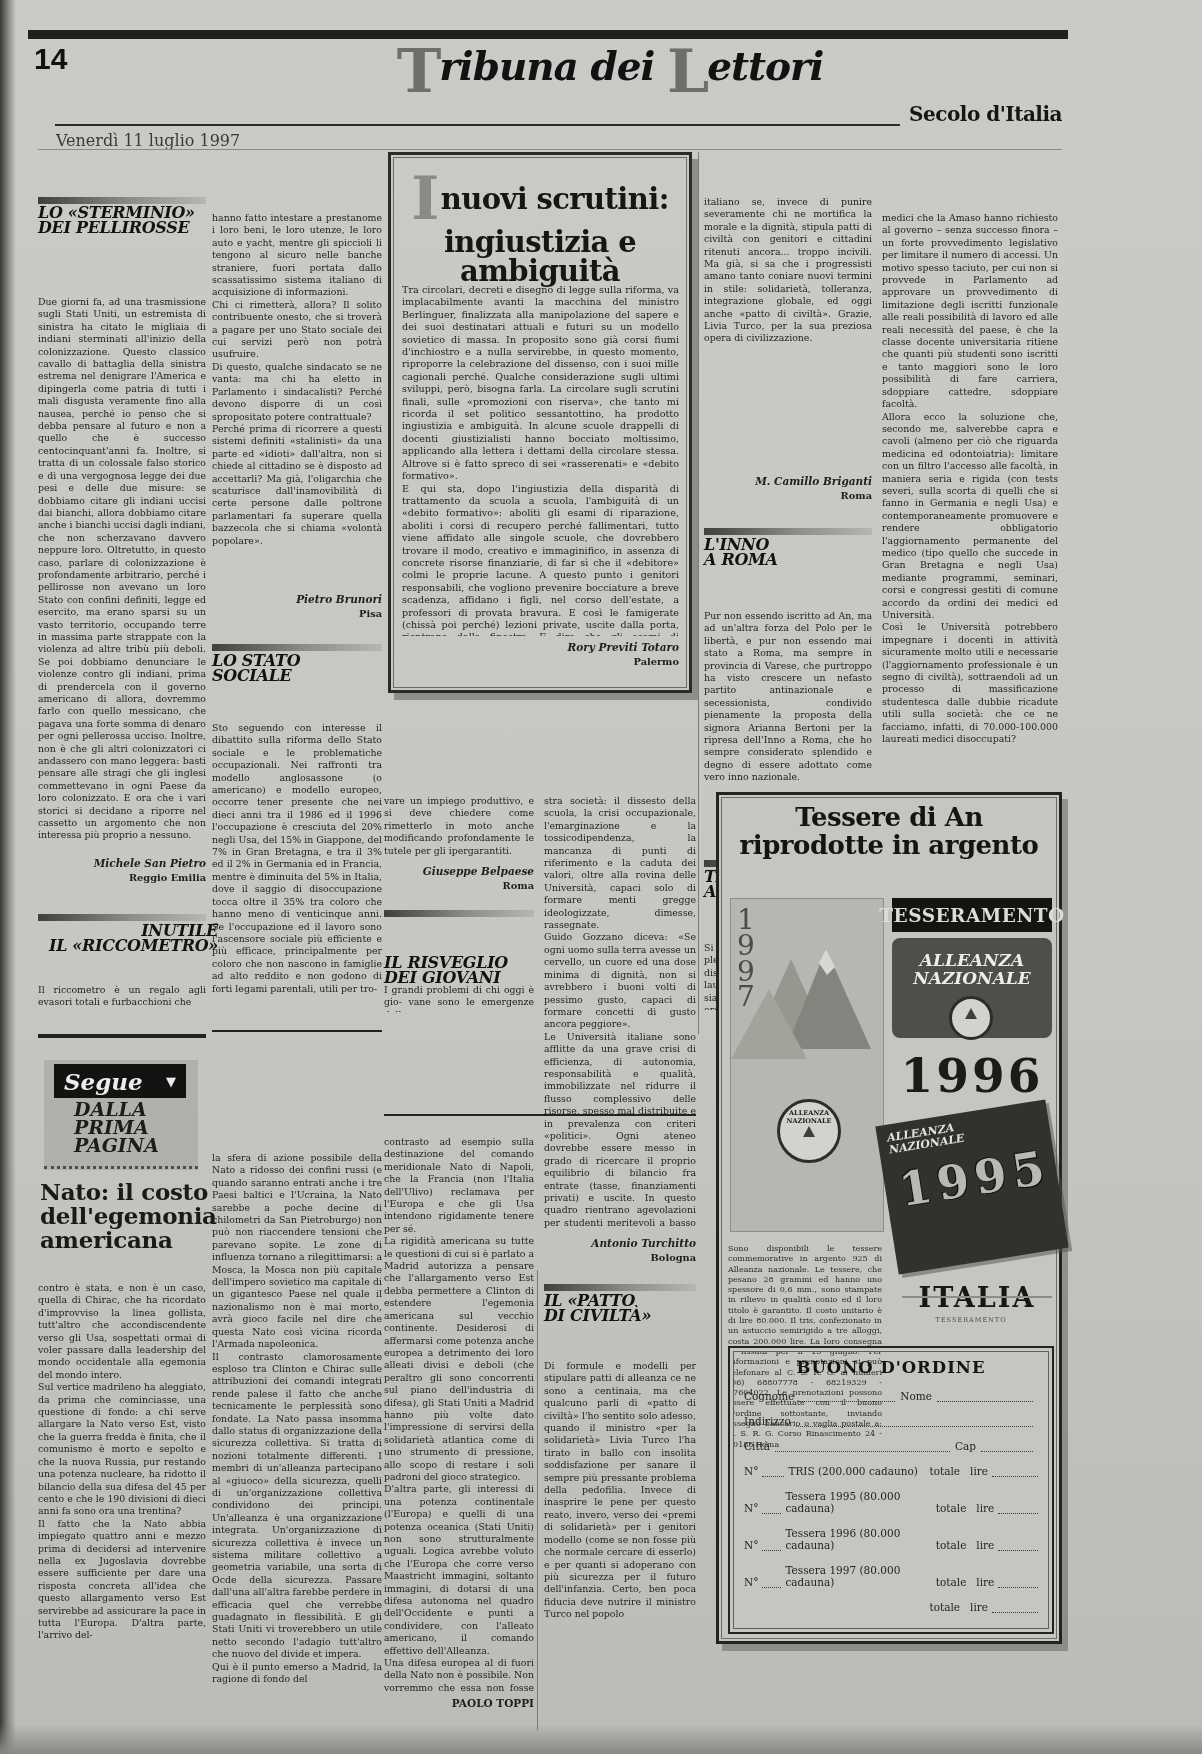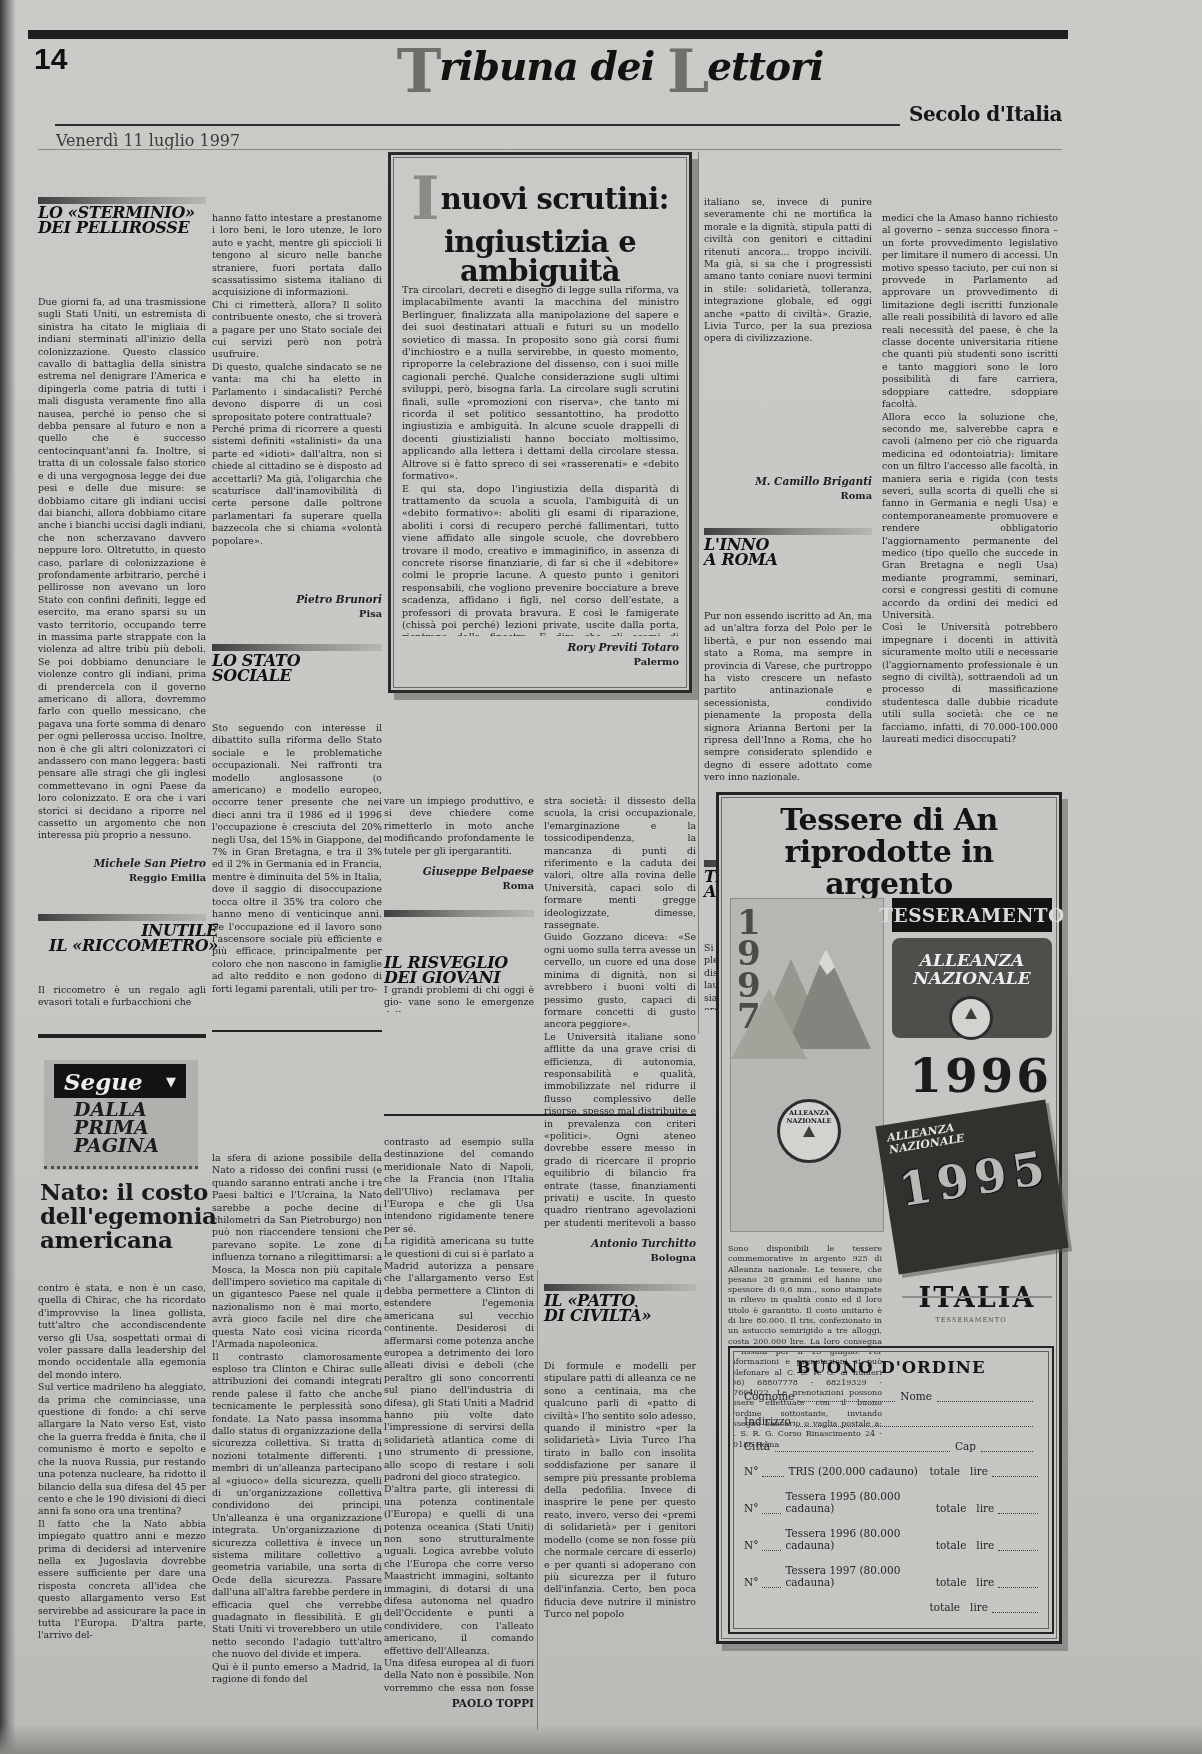--- a/index.html
+++ b/index.html
@@ -38,31 +38,31 @@
   .kicker{left:74px;top:1100px;width:124px;font-style:italic;font-weight:bold;font-size:19px;line-height:0.95;white-space:pre-line;color:#1c1c1b;}
   .dotrule{left:44px;top:1166px;width:154px;border-top:3px dotted #4c4c4a;}
   
   .lbox{left:388px;top:152px;width:304px;height:541px;border:3px solid #2a2a28;
         box-shadow:inset 0 0 0 2px #c7c6c2,inset 0 0 0 3px #6b6b68,6px 7px 0 rgba(95,94,90,.55);box-sizing:border-box;}
   .bhl{left:396px;top:168px;width:288px;text-align:center;font-weight:bold;font-size:29px;line-height:1.0;letter-spacing:-0.6px;color:#161615;}
   .bhl .drop{font-size:60px;color:#8b8a84;vertical-align:-10px;margin-right:2px;}
   
   .adbox{left:716px;top:792px;width:346px;height:852px;border:3px solid #232321;
          box-shadow:inset 0 0 0 2px #c7c6c2,inset 0 0 0 3px #6b6b68,6px 7px 0 rgba(95,94,90,.5);box-sizing:border-box;background:#c6c5c1;}
-  .adtitle{left:724px;top:804px;width:330px;text-align:center;font-weight:bold;font-size:30px;line-height:1.07;letter-spacing:-0.5px;color:#141413;white-space:pre-line;}
+  .adtitle{left:724px;top:804px;width:330px;text-align:center;font-weight:bold;font-size:26px;line-height:1.07;letter-spacing:-0.5px;color:#141413;white-space:pre-line;}
   .cardL{left:730px;top:898px;width:152px;height:332px;background:#b7b6b2;border:1px solid #8d8c88;overflow:hidden;}
-  .yearV{position:absolute;left:6px;top:8px;width:28px;font-weight:bold;font-size:34px;line-height:0.92;color:#4c4b47;word-wrap:break-word;letter-spacing:8px;}
+  .yearV{position:absolute;left:6px;top:8px;width:28px;font-weight:normal;font-size:28px;line-height:0.92;color:#4c4b47;word-wrap:break-word;letter-spacing:8px;}
   .badge{position:absolute;border-radius:50%;background:#d3d2ce;border:3px solid #2c2c2a;text-align:center;}
   .badge .bl{font-weight:bold;font-size:6.5px;line-height:7.5px;color:#222;margin-top:8px;}
   .flame{display:block;margin:1px auto 0;width:0;height:0;border-left:6px solid transparent;border-right:6px solid transparent;border-bottom:11px solid #3e3e3b;}
   .banner{left:892px;top:898px;width:160px;height:34px;background:#141413;color:#dcdbd7;font-weight:bold;font-size:18.5px;
           display:flex;align-items:center;justify-content:center;letter-spacing:0.5px;}
   .anpanel{left:892px;top:938px;width:160px;height:100px;background:#4e4e4b;border-radius:8px;color:#ededeb;
            font-style:italic;font-weight:bold;font-size:17px;line-height:1.05;text-align:center;padding-top:14px;box-sizing:border-box;white-space:pre-line;}
-  .year96{left:892px;top:1048px;width:160px;text-align:right;font-weight:bold;font-size:47px;letter-spacing:3px;color:#1b1b1a;}
+  .year96{left:892px;top:1048px;width:160px;text-align:center;font-weight:bold;font-size:47px;letter-spacing:3px;color:#1b1b1a;}
   .smallprint{left:728px;top:1244px;width:154px;height:340px;font-size:8px;line-height:10.3px;text-align:justify;color:#2a2a29;overflow:hidden;white-space:pre-line;}
   .card95{left:886px;top:1112px;width:172px;height:150px;background:#31312e;transform:rotate(-9deg);overflow:hidden;box-shadow:3px 4px 0 rgba(80,79,76,.5);}
   .card95 .lab{color:#e4e3df;font-style:italic;font-weight:bold;font-size:11px;line-height:1.1;padding:8px 0 0 10px;white-space:pre-line;}
   .card95 .yr{font-weight:bold;font-size:46px;letter-spacing:6px;color:#b9b8b4;text-shadow:1px 1px 0 #111,-1px -1px 0 #111;margin:8px 0 0 14px;}
   .italia{left:902px;top:1282px;width:150px;text-align:center;font-weight:bold;font-size:27px;letter-spacing:2px;color:#161615;}
   .italia-stripe{left:902px;top:1296px;width:150px;height:2px;background:#8d8c88;}
   .adcaption{left:886px;top:1316px;width:170px;text-align:center;font-size:6.5px;letter-spacing:1px;color:#4a4a48;}
   
   .form{left:728px;top:1346px;width:326px;height:288px;border:2px solid #232321;
         box-shadow:inset 0 0 0 3px #c6c5c1,inset 0 0 0 4px #5f5f5c;box-sizing:border-box;padding:10px 14px 0 14px;}

